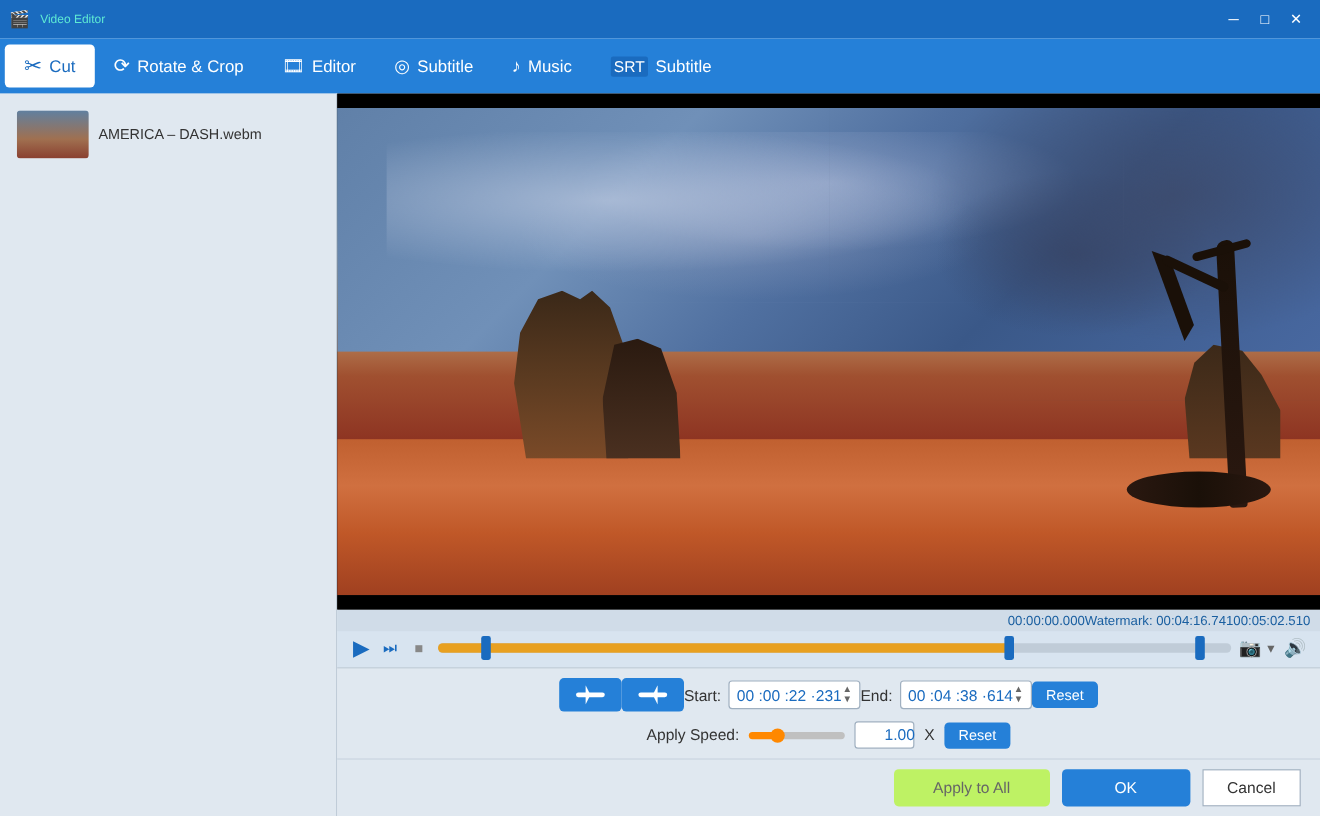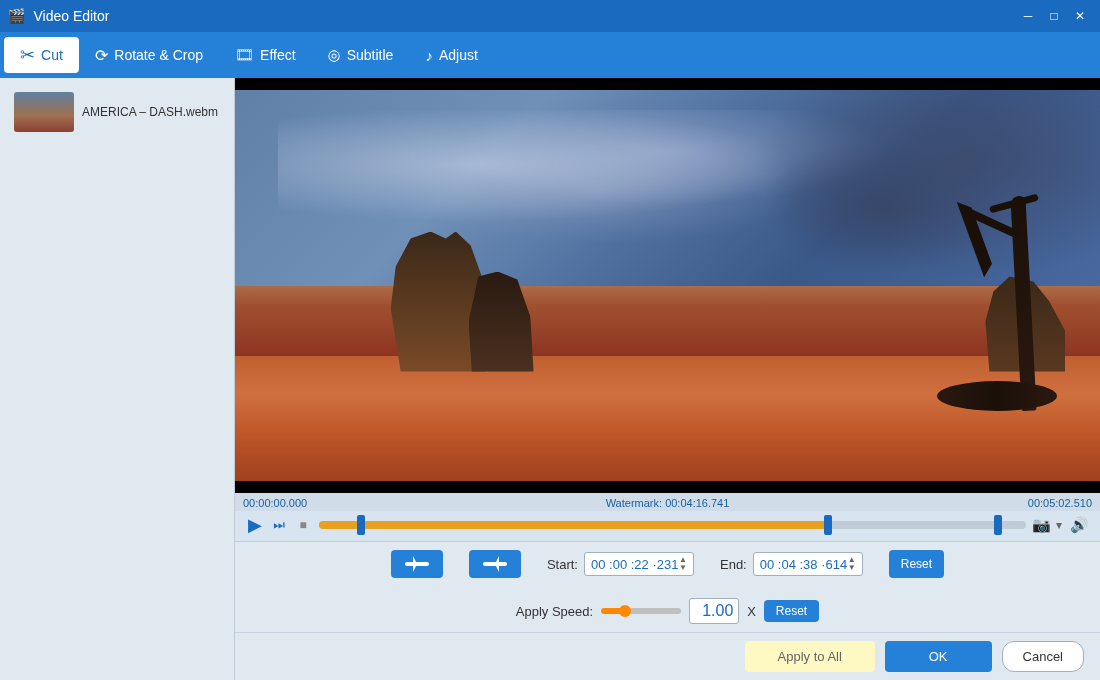--- a/index.html
+++ b/index.html
@@ -9,21 +9,21 @@
     .title-bar {
       background: #1a6bbf;
       height: 32px;
       display: flex;
       align-items: center;
       justify-content: space-between;
       padding: 0 8px;
       color: white;
     }
     .title-bar-left { display: flex; align-items: center; gap: 8px; }
-    .title-bar-title { font-size: 14px; color: #ffffff; }
+    .title-bar-title { font-size: 10px; color: #5eead4; }
     .title-bar-controls { display: flex; gap: 2px; }
     .title-btn {
       width: 24px; height: 20px;
       background: transparent;
       border: none;
       color: white;
       cursor: pointer;
       font-size: 12px;
       display: flex; align-items: center; justify-content: center;
     }
@@ -51,21 +51,21 @@
     .tab-icon { font-size: 18px; }
 
     
     .main-content {
       display: flex;
       height: calc(680px - 32px - 46px);
     }
 
     
     .sidebar {
-      width: 235px;
+      width: 281px;
       background: #e0e8f0;
       border-right: 1px solid #c0ccd8;
       padding: 10px;
       flex-shrink: 0;
     }
     .sidebar-thumb {
       width: 60px;
       height: 40px;
       background: linear-gradient(135deg, #8B4513, #DAA520, #87CEEB);
       border-radius: 3px;
@@ -114,21 +114,21 @@
                   radial-gradient(ellipse at 50% 60%, rgba(160,170,200,0.4) 0%, transparent 45%);
     }
 
     
     .timeline-area {
       background: #d8e4f0;
       padding: 0;
     }
     .time-labels {
       display: flex;
-      justify-content: space-between;
+      justify-content: flex-end;
       padding: 4px 8px 2px 8px;
       font-size: 11px;
       color: #1a5fa0;
       background: #d0dce8;
     }
     .ctrl-btn {
       background: none;
       border: none;
       cursor: pointer;
       color: #1a6bbf;
@@ -143,22 +143,23 @@
     .ctrl-btn-small { font-size: 12px; color: #888; }
 
     
     .bottom-controls {
       background: #e0e8f0;
       padding: 8px 16px;
       border-top: 1px solid #c0ccd8;
     }
     .cut-controls {
       display: flex;
-      gap: 26px;
-      margin-bottom: 20px;
+      align-items: center;
+      gap: 0;
+      margin-bottom: 8px;
       justify-content: center;
     }
     .cut-btn {
       background: #2580d8;
       border: none;
       border-radius: 4px;
       padding: 6px 12px;
       cursor: pointer;
       display: flex;
       align-items: center;
@@ -209,22 +210,22 @@
       transform: translate(-50%, -50%);
       width: 12px;
       height: 12px;
       background: #ff8800;
       border-radius: 50%;
     }
     .speed-val-box {
       background: white;
       border: 1px solid #a0b0c0;
       border-radius: 3px;
-      padding: 3px 12px;
-      font-size: 16px;
+      padding: 3px 24px;
+      font-size: 13px;
       color: #1a6bbf;
       font-weight: 500;
       width: 50px;
       text-align: left;
     }
     .speed-x { color: #333; font-size: 13px; }
     .reset-btn {
       background: #2580d8;
       border: none;
       border-radius: 4px;
@@ -237,21 +238,21 @@
     
     .footer-btns {
       display: flex;
       justify-content: flex-end;
       gap: 10px;
       padding: 8px 16px;
       background: #e0e8f0;
       border-top: 1px solid #c8d4e0;
     }
     .btn-apply-all {
-      background: #fef9c3;
+      background: #bef264;
       border: none;
       border-radius: 4px;
       padding: 7px 20px;
       color: #666;
       font-size: 13px;
       cursor: not-allowed;
       min-width: 130px;
     }
     .btn-ok {
       background: #2580d8;
@@ -259,21 +260,21 @@
       border-radius: 4px;
       padding: 7px 44px;
       color: white;
       font-size: 13px;
       cursor: pointer;
       min-width: 80px;
     }
     .btn-cancel {
       background: white;
       border: 1px solid #a0b0c0;
-      border-radius: 12px;
+      border-radius: 0;
       padding: 7px 20px;
       color: #333;
       font-size: 13px;
       cursor: pointer;
       min-width: 80px;
     }
 
     .vol-icon { color: #1a6bbf; font-size: 15px; }
     .cam-icon-wrap {
       display: flex;
@@ -306,29 +307,33 @@
   <div class="tab-item active">
     <span class="tab-icon">✂</span>
     <span>Cut</span>
   </div>
   <div class="tab-item">
     <span class="tab-icon" style="font-size:16px;">⟳</span>
     <span>Rotate &amp; Crop</span>
   </div>
   <div class="tab-item">
     <span class="tab-icon" style="font-size:15px;">🎞</span>
-    <span>Effect</span>
+    <span>Editor</span>
   </div>
   <div class="tab-item">
     <span class="tab-icon" style="font-size:15px;">◎</span>
     <span>Subtitle</span>
   </div>
   <div class="tab-item">
     <span class="tab-icon" style="font-size:15px;">♪</span>
-    <span>Adjust</span>
+    <span>Music</span>
+  </div>
+  <div class="tab-item">
+    <span class="tab-icon" style="font-size:13px; background:#1a6bbf; color:white; padding:1px 3px; border-radius:2px;">SRT</span>
+    <span>Subtitle</span>
   </div>
 </div>
 
 <div class="main-content">
 
   <div class="sidebar">
     <div style="display:flex; align-items:center; gap:8px; padding:4px;">
       <div class="sidebar-thumb">
         <div style="width:100%;height:100%;background:linear-gradient(180deg,#6080a0 0%,#a07050 60%,#8a4030 100%);"></div>
       </div>

